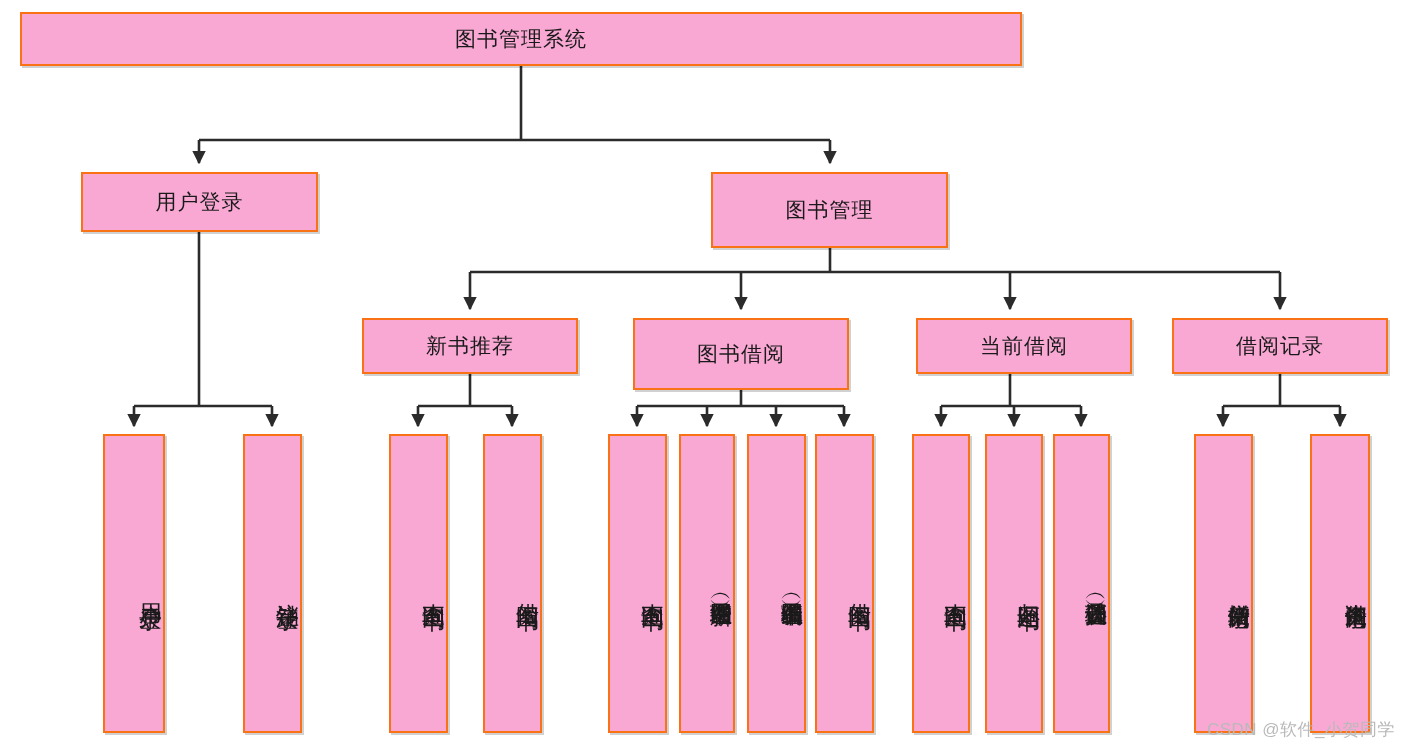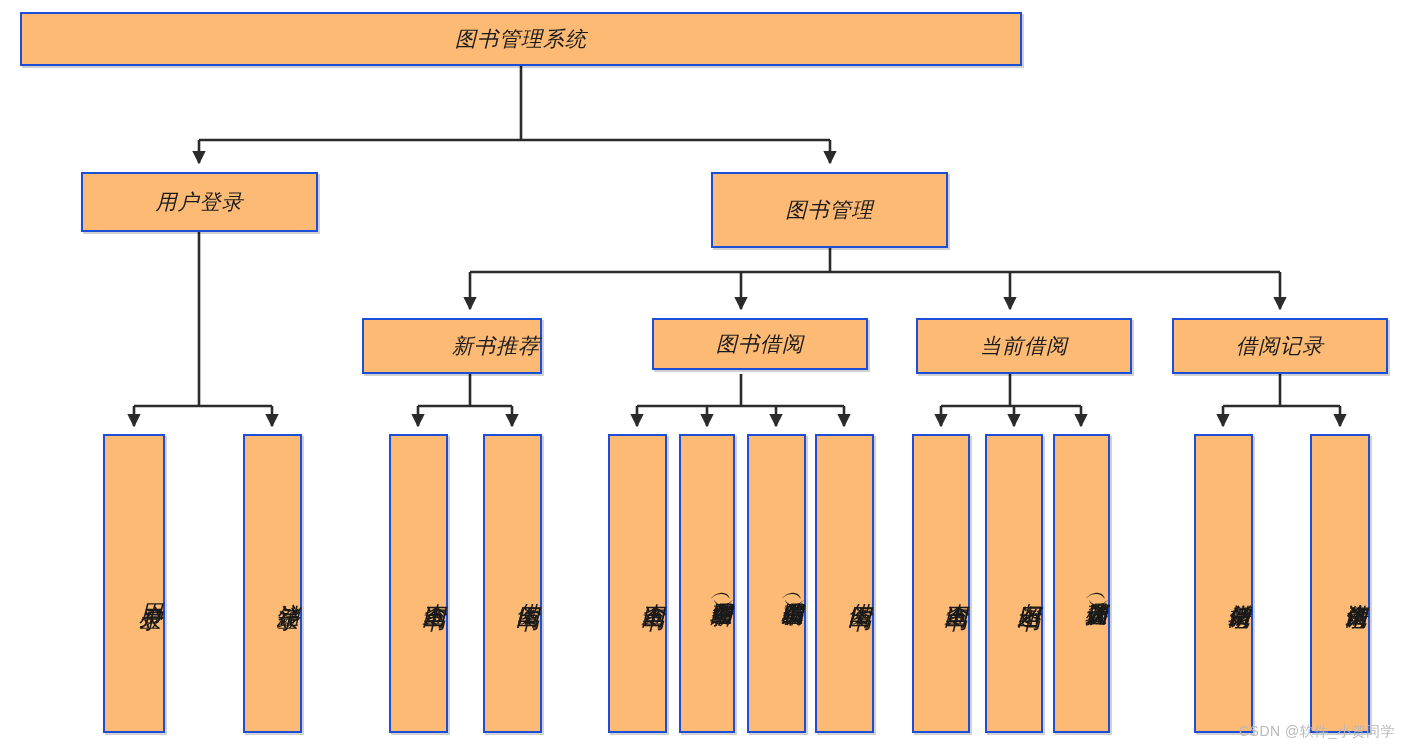--- a/index.html
+++ b/index.html
@@ -21,28 +21,27 @@
     position: absolute;
     left: 0;
     top: 0;
     width: 1405px;
     height: 747px;
     pointer-events: none;
   }
   .node {
     position: absolute;
     box-sizing: border-box;
-    background: #fdba74;
-    border: 2px solid #1d4ed8;
+    background: #f9a8d4;
+    border: 2px solid #f97316;
     box-shadow: 2px 2px 0 rgba(0,0,0,0.18);
     display: flex;
     align-items: center;
     justify-content: center;
     color: #1a1a1a;
-    font-style: italic;
   }
   .node.horiz {
     font-size: 21px;
     letter-spacing: 1px;
   }
   .node.vert {
     writing-mode: vertical-rl;
     text-orientation: upright;
     font-size: 23px;
     line-height: 1.08;
@@ -54,21 +53,21 @@
   }
   .node.vert .vtext {
     writing-mode: vertical-rl;
     text-orientation: upright;
     display: block;
   }
   .watermark {
     position: absolute;
     right: 10px;
     bottom: 6px;
-    font-size: 14px;
+    font-size: 17px;
     color: #b9b9b9;
     letter-spacing: 0.5px;
     user-select: none;
   }
 </style>
 </head>
 <body>
 
 <div id="diagram-root">
 
@@ -126,24 +125,24 @@
     <span>图书管理系统</span>
   </div>
 
   <div class="node horiz" style="left:81px; top:172px; width:237px; height:60px;">
     <span>用户登录</span>
   </div>
   <div class="node horiz" style="left:711px; top:172px; width:237px; height:76px;">
     <span>图书管理</span>
   </div>
 
-  <div class="node horiz" style="left:362px; top:318px; width:180px; height:56px;justify-content:flex-end;">
+  <div class="node horiz" style="left:362px; top:318px; width:216px; height:56px;">
     <span>新书推荐</span>
   </div>
-  <div class="node horiz" style="left:652px; top:318px; width:216px; height:52px;">
+  <div class="node horiz" style="left:633px; top:318px; width:216px; height:72px;">
     <span>图书借阅</span>
   </div>
   <div class="node horiz" style="left:902px; top:318px; width:216px; height:56px;margin-left:14px;">
     <span>当前借阅</span>
   </div>
   <div class="node horiz" style="left:1172px; top:318px; width:216px; height:56px;">
     <span>借阅记录</span>
   </div>
 
   <div class="node vert" style="left:103px; top:434px; width:62px; height:299px;">

